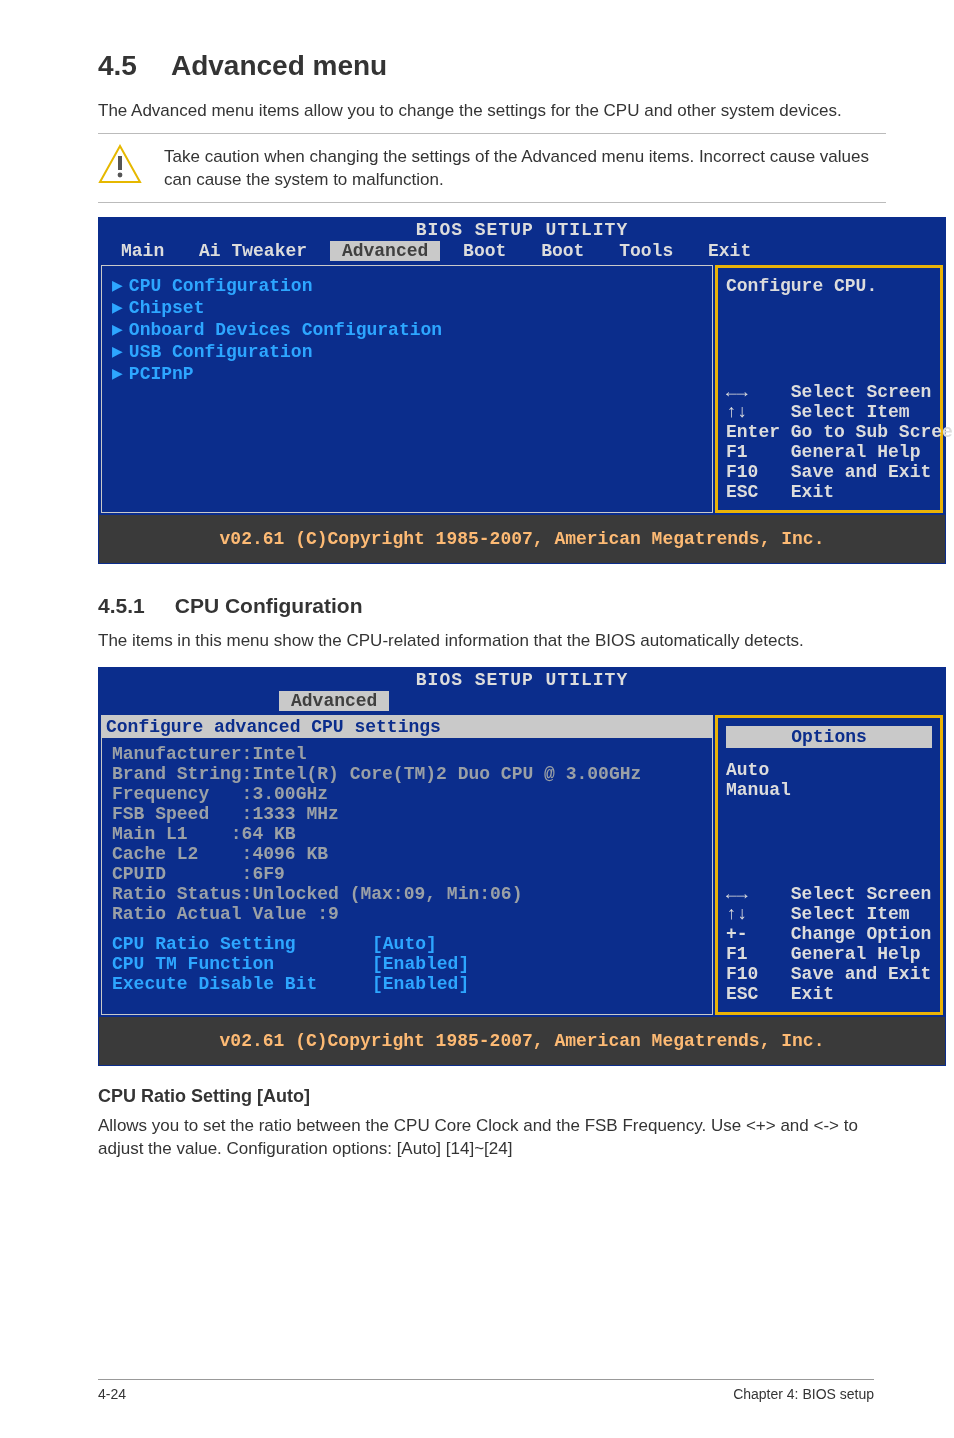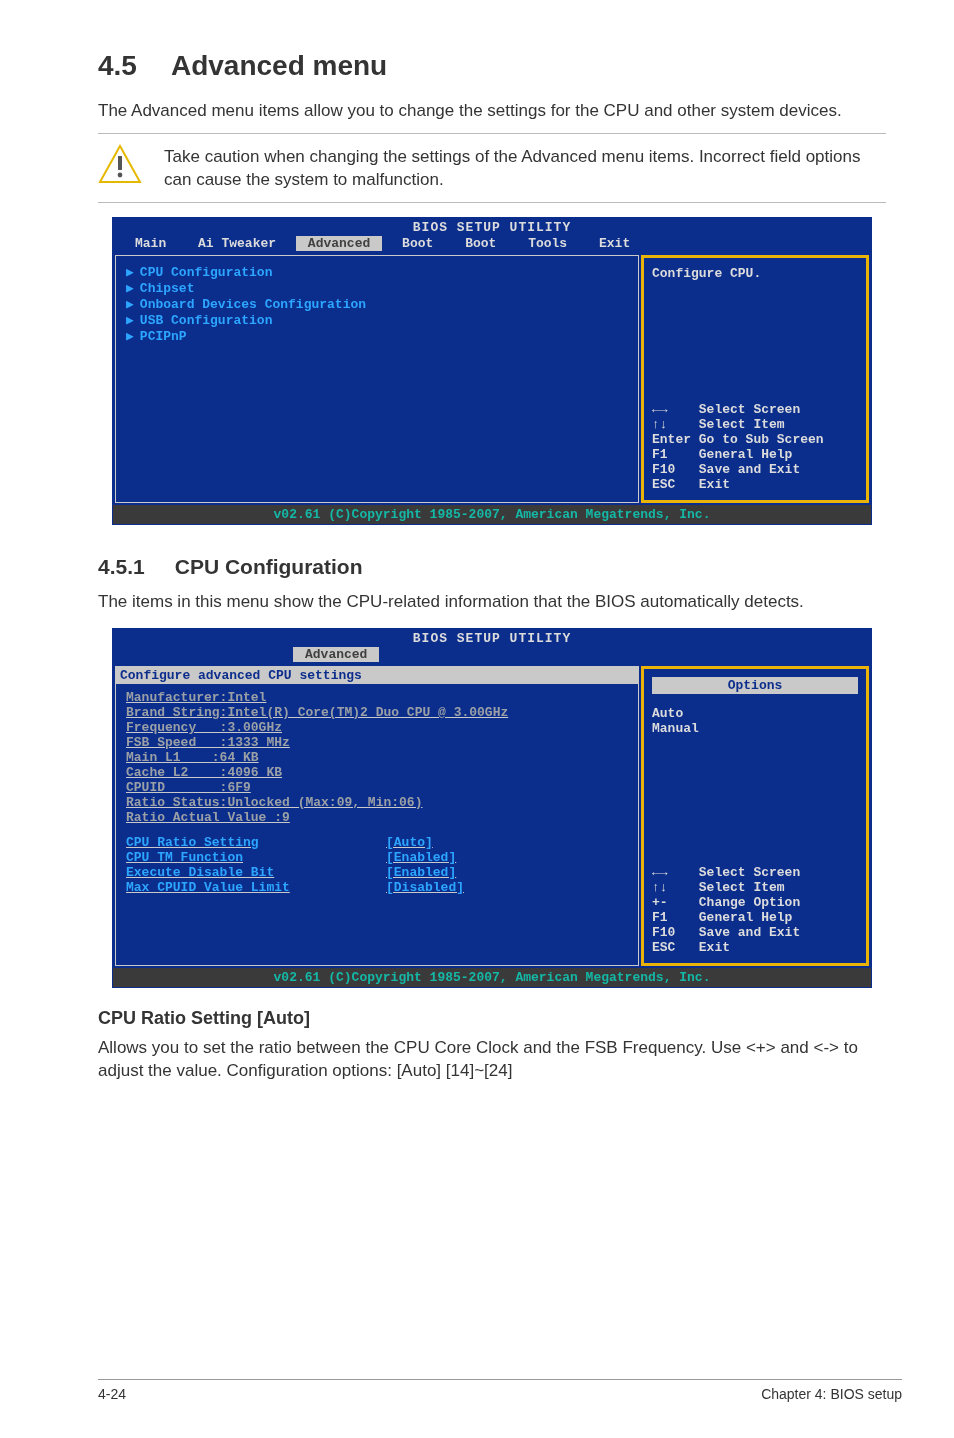--- a/index.html
+++ b/index.html
@@ -34,23 +34,23 @@
   }
   .caution-icon {
     width: 44px; height: 40px; flex: 0 0 44px;
     display:flex; align-items:center; justify-content:center;
   }
   .caution-icon svg { width: 44px; height: 40px; }
   .note-text { font-size: 17px; line-height: 1.35; color:#343434; padding-top:2px; }
 
   .bios-box {
     margin: 14px auto 0 auto;
-    width: 760px;
+    width: 848px;
     font-family: "Courier New", monospace;
-    font-size: 13px;
+    font-size: 18px;
     font-weight: bold;
     color: #c9c9c9;
     border: 1px solid #0b2d8c;
   }
   .bios-titlebar {
     background: #0b2d8c;
     color: #dcdcdc;
     text-align: center;
     padding: 2px 0 1px 0;
     letter-spacing: 1px;
@@ -89,21 +89,21 @@
     display:flex; flex-direction:column; justify-content:space-between;
   }
   .bios-left .row { white-space: pre; color:#2da6ff; }
   .bios-left .rowgrey { white-space: pre; color:#9aa0a6; }
   .bios-left .tri { color:#2da6ff; margin-right:6px; }
   .bios-right .opthead {
     background:#c9c9c9; color:#0b2d8c; text-align:center; padding:1px 0; margin-bottom:12px;
   }
   .bios-right .line { white-space: pre; color:#dcdcdc; }
   .bios-footer {
-    background:#3a3a3a; color:#14b8a6; text-align:center; padding:2px 0;
+    background:#3a3a3a; color:#fdba74; text-align:center; padding:14px 0;
   }
 
   h2.subsection {
     font-family: Arial, Helvetica, sans-serif;
     font-weight: bold;
     font-size: 21px;
     color: #343434;
     margin: 30px 0 12px 0;
   }
   h2.subsection .num { display:inline-block; margin-right: 30px; }
@@ -111,30 +111,30 @@
   h3.opt-heading {
     font-weight: bold;
     font-size: 18px;
     color:#343434;
     margin: 20px 0 8px 0;
   }
 
   .page-footer {
     position: absolute;
     bottom: 36px;
-    left: 98px; right: 52px;
+    left: 98px; right: 80px;
     border-top: 1px solid #999;
     padding-top: 6px;
     font-size: 14px;
     color:#343434;
     display:flex; justify-content:space-between;
   }
 
   
-  .bios-box.second .bios-left { min-height: 300px; text-decoration: underline; }
+  .bios-box.second .bios-left { min-height: 300px; }
   .opt-pair { display:flex; }
   .opt-pair .k { width: 260px; color:#2da6ff; }
   .opt-pair .v { color:#2da6ff; }
 </style>
 </head>
 <body>
 
 <h1 class="section-title">
   <span class="num">4.5</span><span>Advanced menu</span>
 </h1>
@@ -143,21 +143,21 @@
 
 <hr class="thin">
 <div class="note-row">
   <div class="caution-icon">
     <svg viewBox="0 0 44 40">
       <polygon points="22,2 42,38 2,38" fill="none" stroke="#e6b800" stroke-width="2"></polygon>
       <rect x="20" y="12" width="4" height="14" fill="#555"></rect>
       <circle cx="22" cy="31" r="2.4" fill="#555"></circle>
     </svg>
   </div>
-  <div class="note-text">Take caution when changing the settings of the Advanced menu items. Incorrect field options can cause the system to malfunction.</div>
+  <div class="note-text">Take caution when changing the settings of the Advanced menu items. Incorrect cause values can cause the system to malfunction.</div>
 </div>
 <hr class="thin">
 
 <div class="bios-box">
   <div class="bios-titlebar">BIOS SETUP UTILITY</div>
   <div class="bios-tabs">
     <span>Main</span>
     <span>Ai Tweaker</span>
     <span class="active">Advanced</span>
     <span>Boot</span>
@@ -216,24 +216,20 @@
           <span class="v">[Auto]</span>
         </div>
       <div class="opt-pair">
           <span class="k">CPU TM Function</span>
           <span class="v">[Enabled]</span>
         </div>
       <div class="opt-pair">
           <span class="k">Execute Disable Bit</span>
           <span class="v">[Enabled]</span>
         </div>
-      <div class="opt-pair">
-          <span class="k">Max CPUID Value Limit</span>
-          <span class="v">[Disabled]</span>
-        </div>
     </div>
     <div class="bios-right">
       <div>
         <div class="opthead">Options</div>
         <div class="line">Auto</div>
         <div class="line">Manual</div>
       </div>
       <div>
         <div class="line">←→    Select Screen</div>
         <div class="line">↑↓    Select Item</div>

